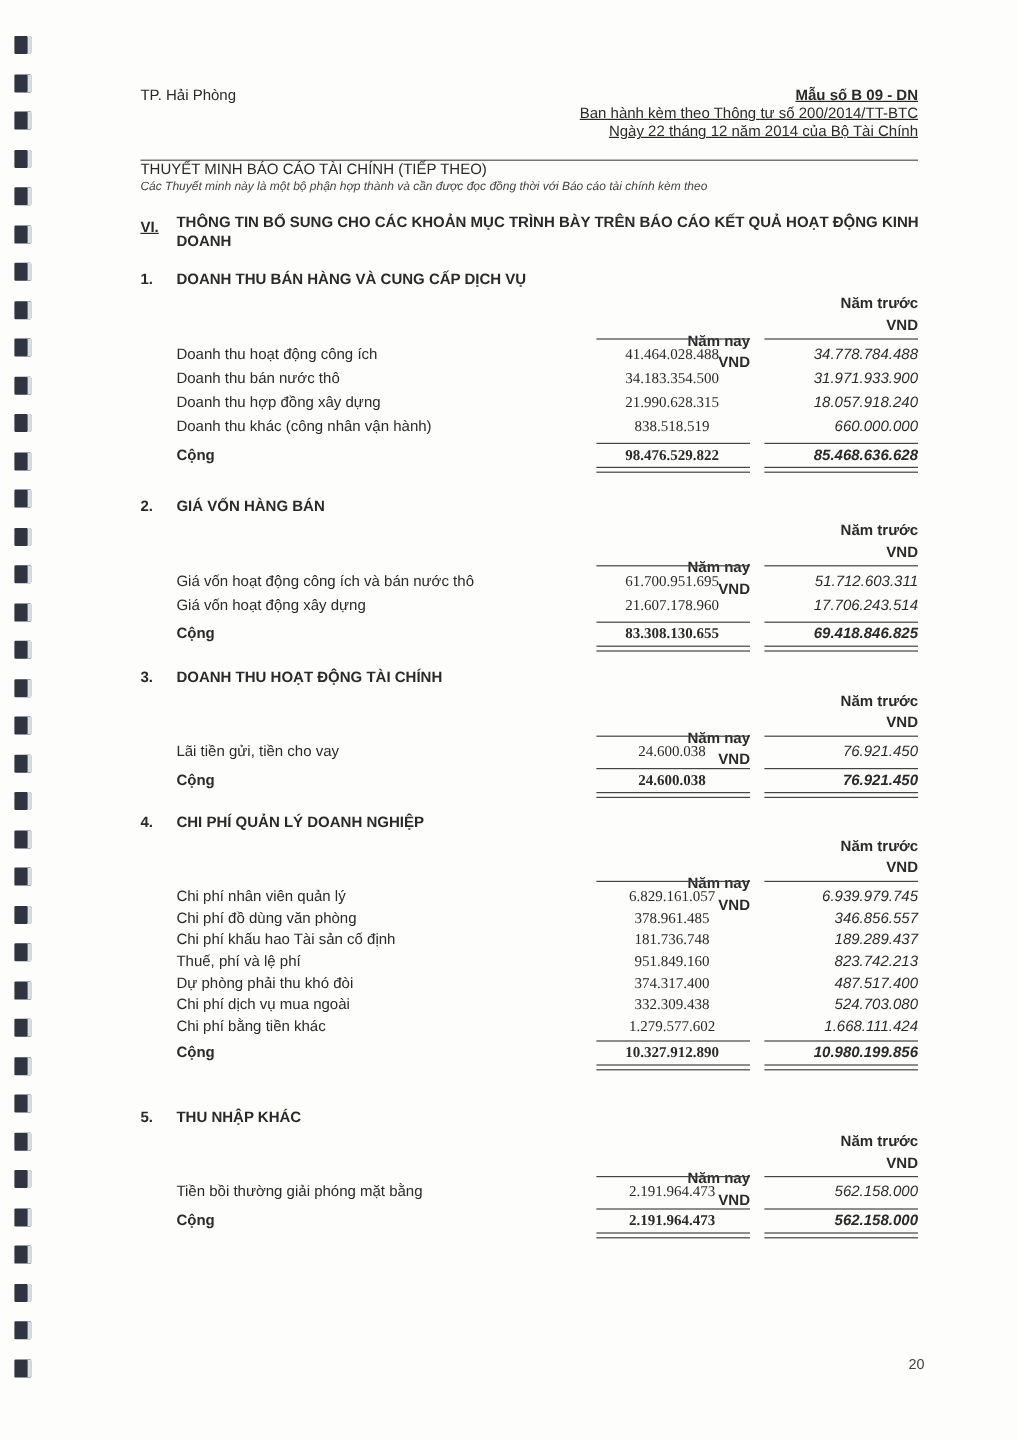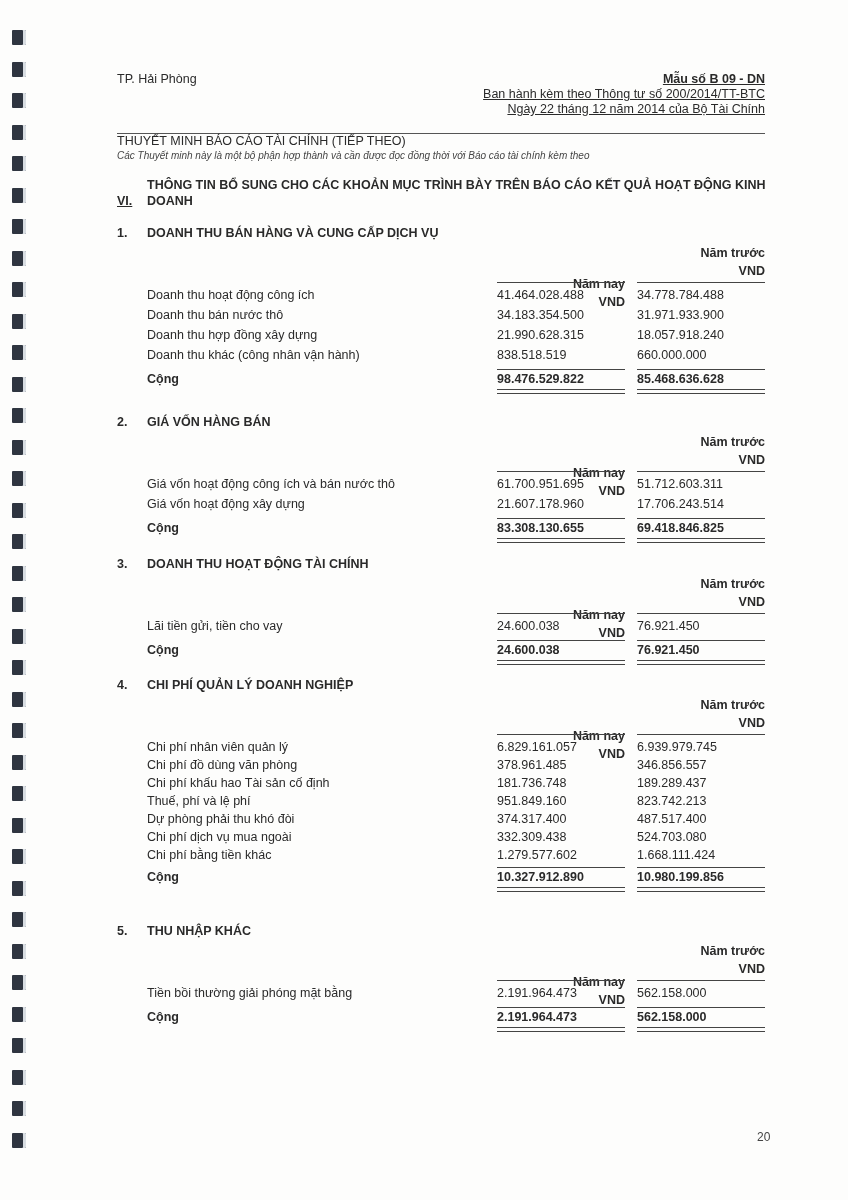--- a/index.html
+++ b/index.html
@@ -9,33 +9,33 @@
   .hole { position:absolute; left:4px; width:14px; height:15px; background:#2f3540; border-radius:1px;
           box-shadow: -3px 0 0 #d8dde2 inset; }
   .header { position:absolute; left:117px; top:72px; width:648px; font-size:12.5px; line-height:15px; }
   .hl { position:absolute; left:0; top:0; }
   .hr { position:absolute; right:0; top:0; text-align:right;text-decoration:underline; }
   .b { font-weight:bold; }
   .rule { position:absolute; left:117px; top:133px; width:648px; border-top:1px solid #555; }
   .doc-title { position:absolute; left:117px; top:134px; font-size:12.5px; font-weight:normal; }
   .doc-sub { position:absolute; left:117px; top:150px; font-size:10px; font-style:italic; color:#444; }
   .sec-vi { position:absolute; left:117px; top:177px; width:660px; font-size:12.5px; font-weight:bold; line-height:16px; }
-  .sec-vi .num { position:absolute; left:0; top:16px;text-decoration:underline; }
+  .sec-vi .num { position:absolute; left:0; top:4px;text-decoration:underline; }
   .sec-vi .txt { position:absolute; left:30px; top:0; width:630px; }
   .section { position:absolute; left:117px; width:648px; font-size:12.5px; }
   .section .snum { position:absolute; left:0; top:0; font-weight:bold; }
   .section .stitle { position:absolute; left:30px; top:0; font-weight:bold; }
   .colhead { position:absolute; text-align:right; font-weight:bold; line-height:18px; width:130px; }
   .c1 { left:378px;margin-top:31px; } .c2 { left:518px; }
   .hline { position:absolute; height:0; border-top:1.5px solid #444; width:128px; }
   .dline { position:absolute; height:3px; border-top:1.5px solid #444; border-bottom:1.5px solid #444; width:128px; }
   .row { position:absolute; left:30px; width:618px; height:18px; }
   .row .lbl { position:absolute; left:0; top:0; }
-  .row .v1 { position:absolute; left:350px; width:126px; text-align:left; top:0; }
-  .row .v2 { position:absolute; left:490px; width:128px; text-align:left; top:0; }
+  .row .v1 { position:absolute; left:350px; width:126px; text-align:center; top:0;font-family:Liberation Serif, serif; }
+  .row .v2 { position:absolute; left:490px; width:128px; text-align:right; top:0;font-style:italic; }
   .row.total { font-weight:bold; }
   .pagenum { position:absolute; left:757px; top:1130px; font-size:12px; color:#444; }
 </style>
 </head>
 <body>
 
 <div class="binding" id="binding">
     <div class="hole" style="top: 30px;"></div>
     <div class="hole" style="top: 61.5px;"></div>
     <div class="hole" style="top: 93px;"></div>

